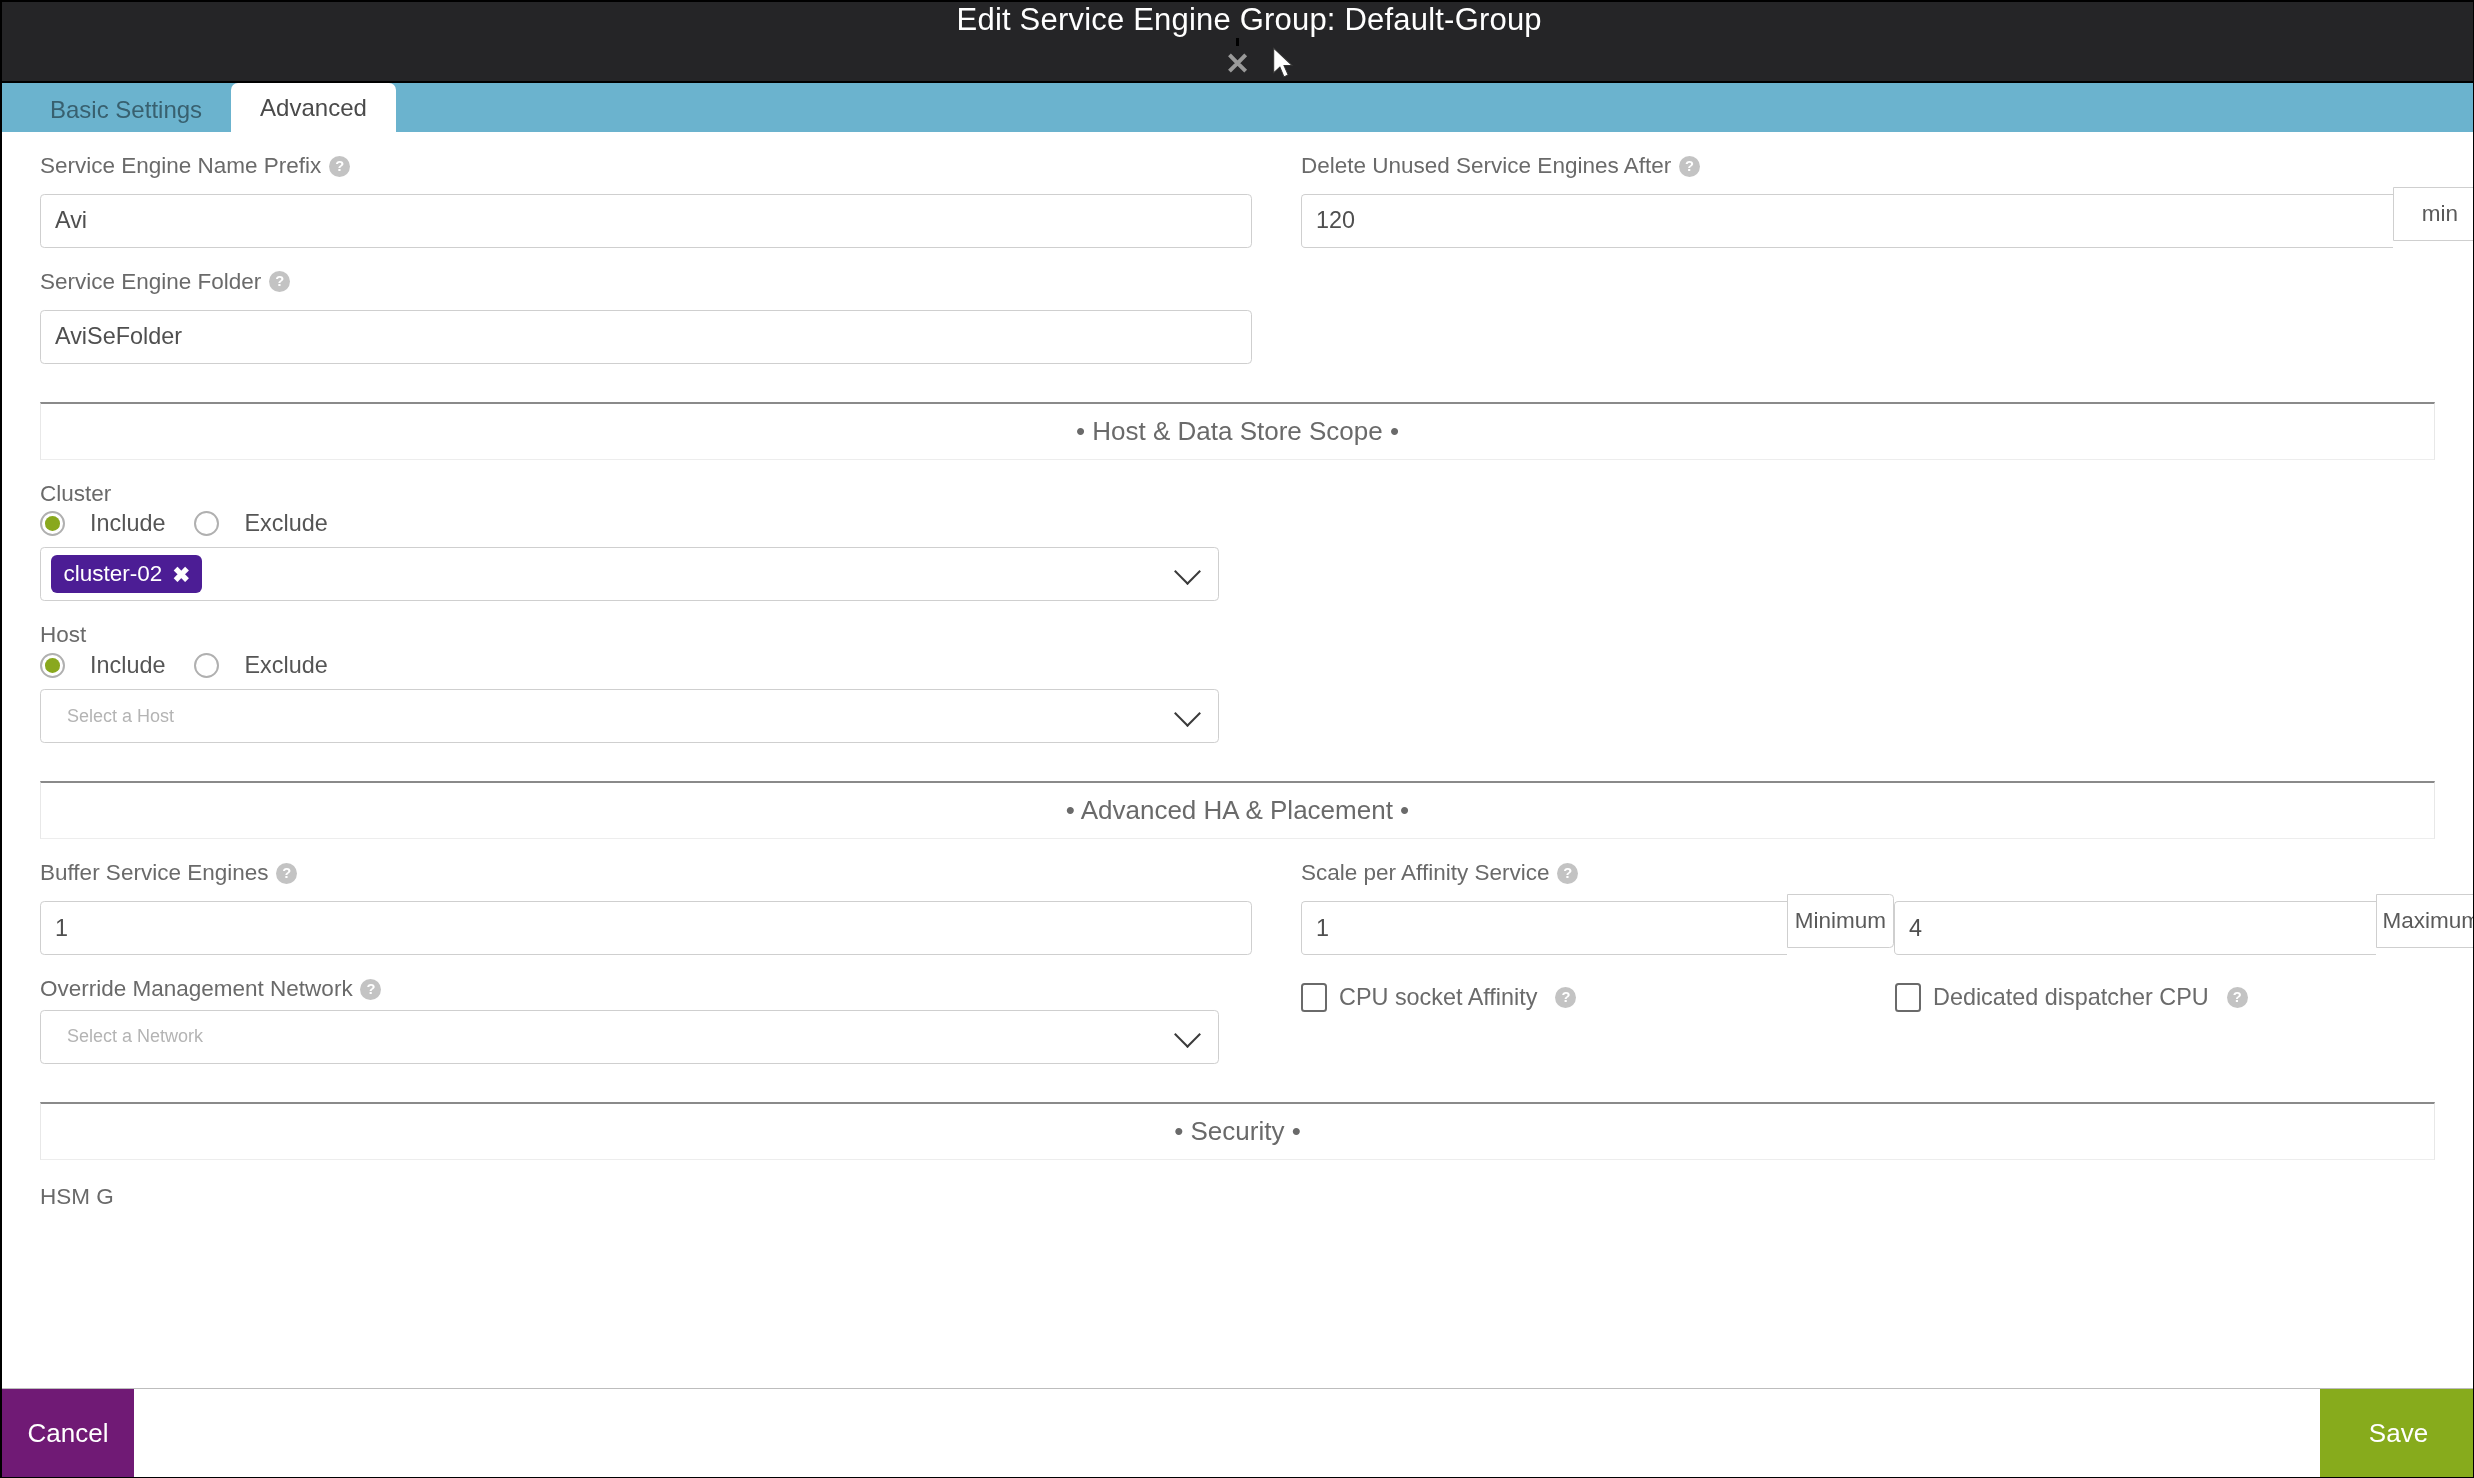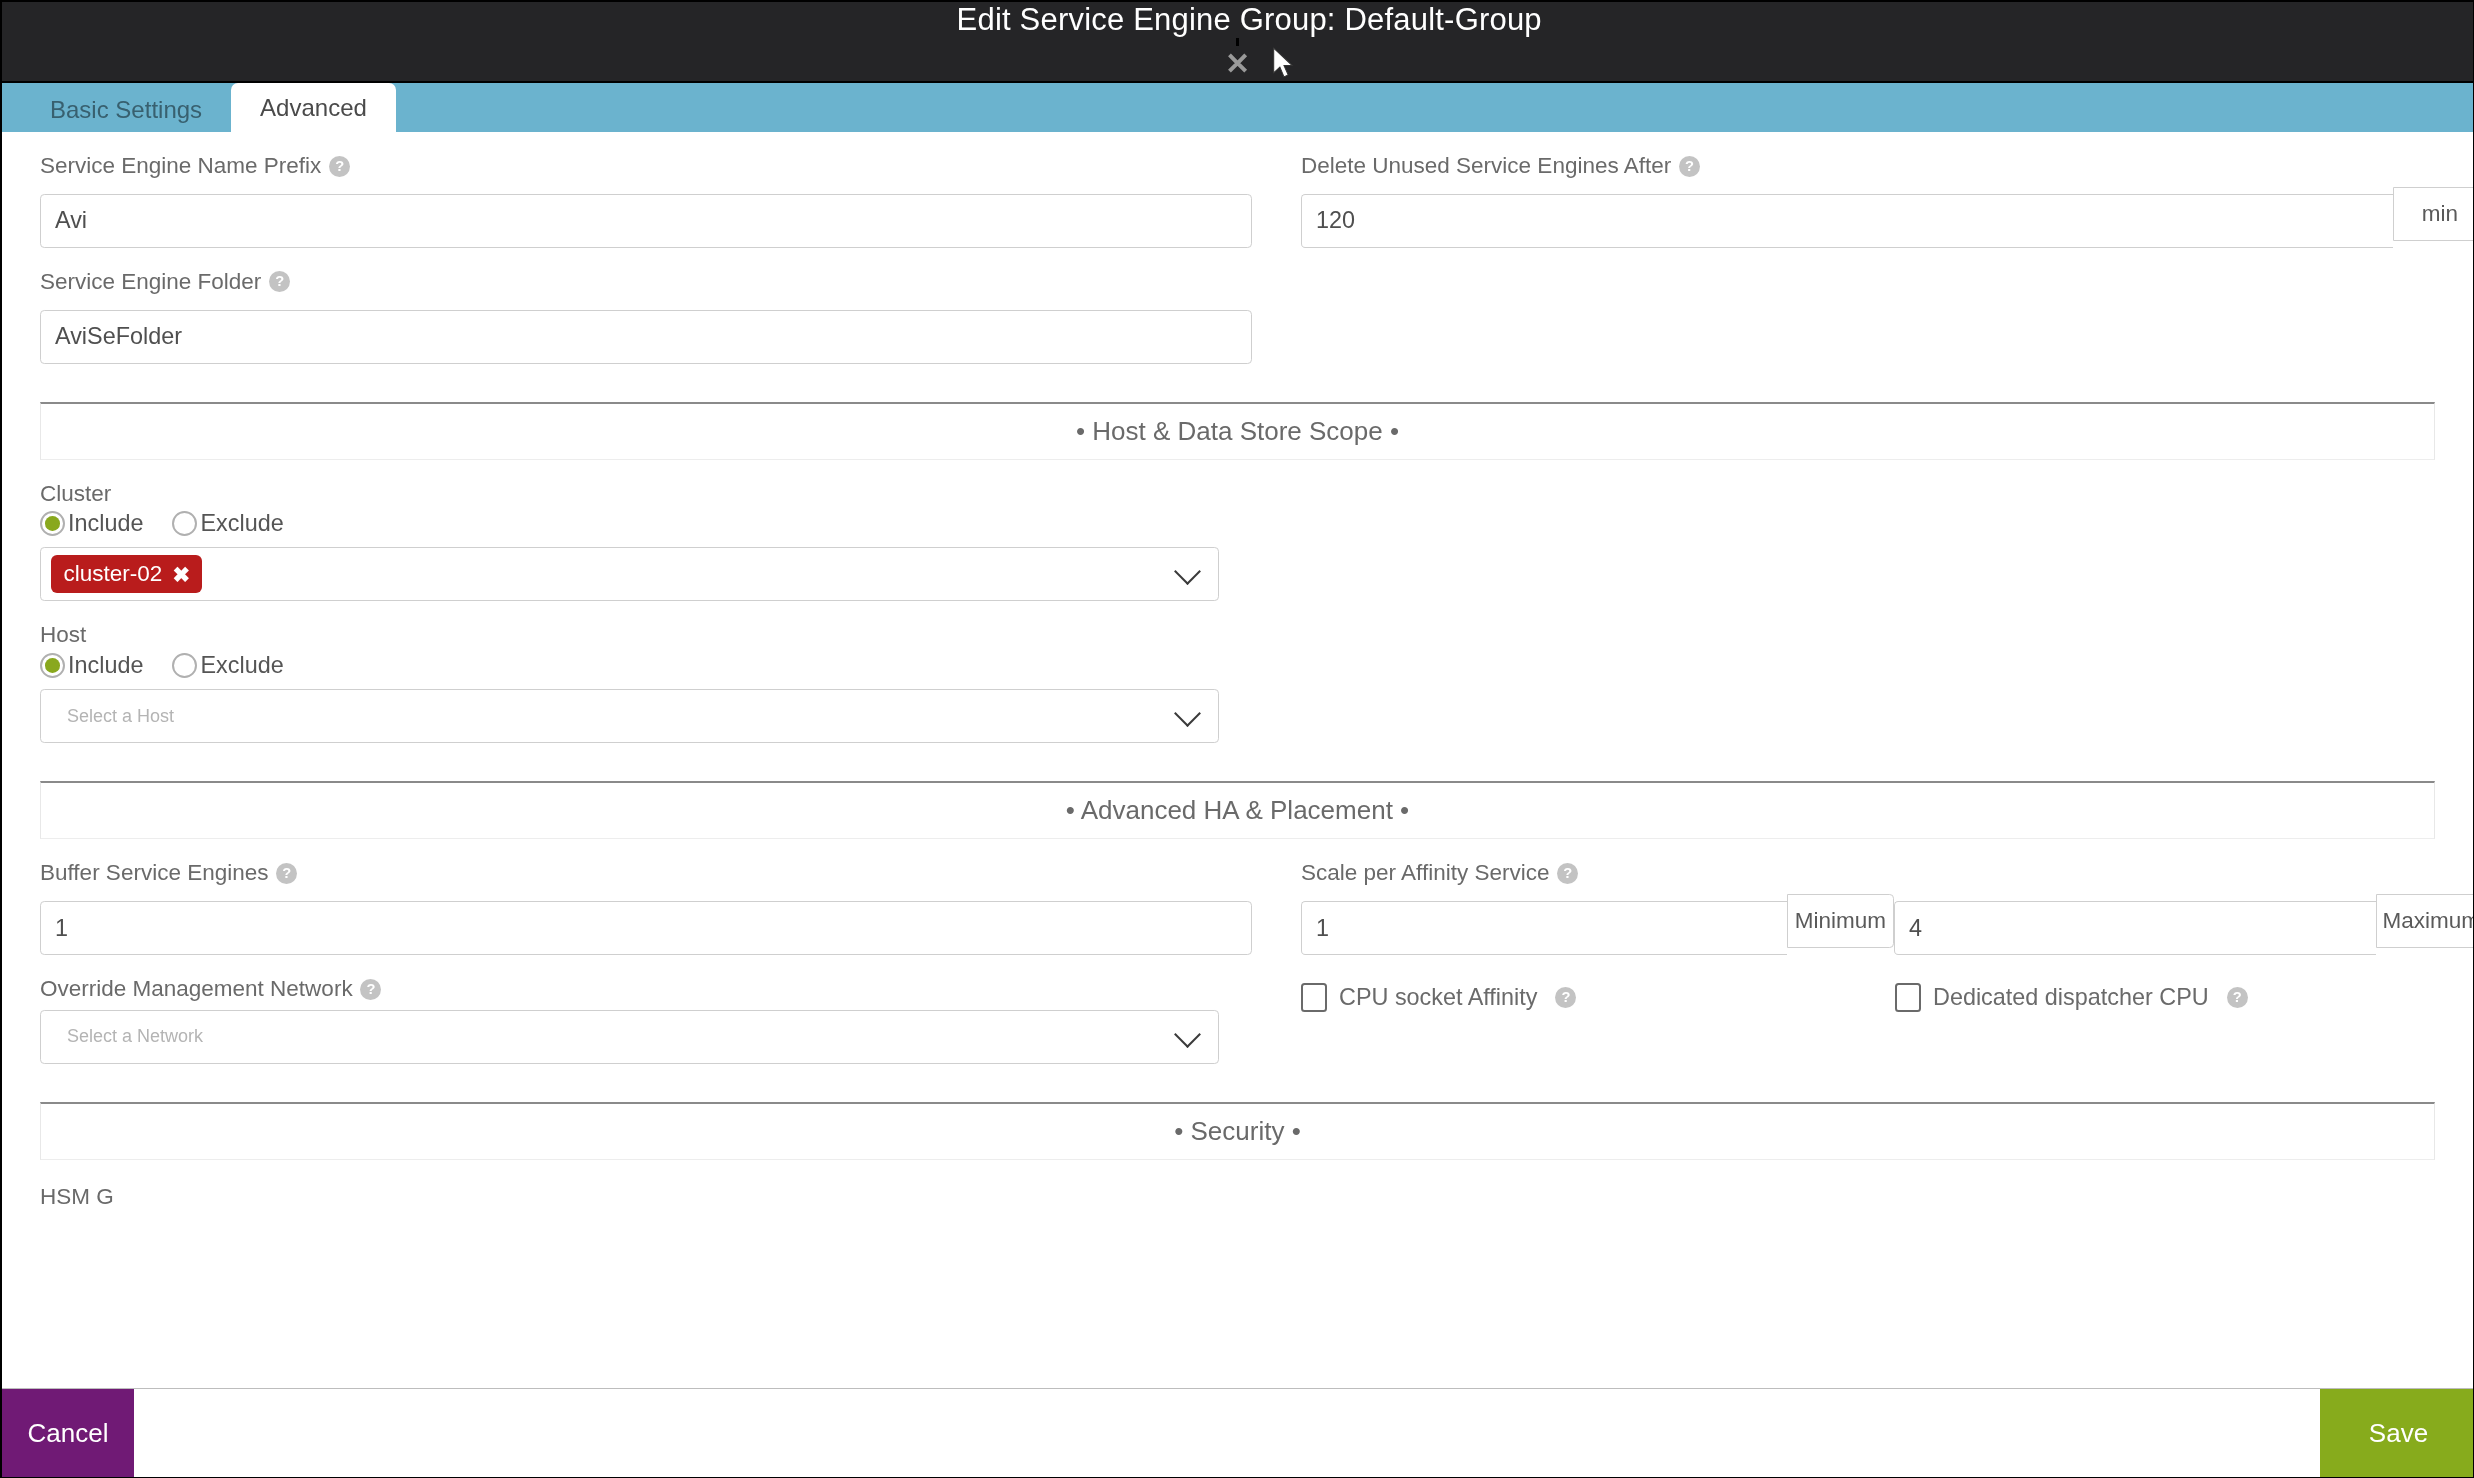--- a/index.html
+++ b/index.html
@@ -185,21 +185,21 @@
   }
   .radio-row {
     display: flex;
     align-items: center;
     gap: 29px;
     margin-bottom: 10.4px;
   }
   .radio {
     display: flex;
     align-items: center;
-    gap: 3px;
+    gap: 25px;
     cursor: pointer;
   }
   .radio-mark {
     width: 25px;
     height: 25px;
     border-radius: 50%;
     border: 2.6px solid #b0b0b0;
     background: #fff;
     display: flex;
     align-items: center;
@@ -243,21 +243,21 @@
     border-right: 2.6px solid #3a3a3a;
     border-bottom: 2.6px solid #3a3a3a;
     transform: rotate(45deg);
     pointer-events: none;
   }
 
   .chip {
     display: inline-flex;
     align-items: center;
     gap: 10.4px;
-    background: #b91c1c;
+    background: #4c1d95;
     color: #ffffff;
     border-radius: 6px;
     padding: 6px 12px;
     font-size: 22.5px;
     white-space: nowrap;
   }
   .chip-x {
     font-size: 21px;
     font-weight: bold;
     cursor: pointer;

